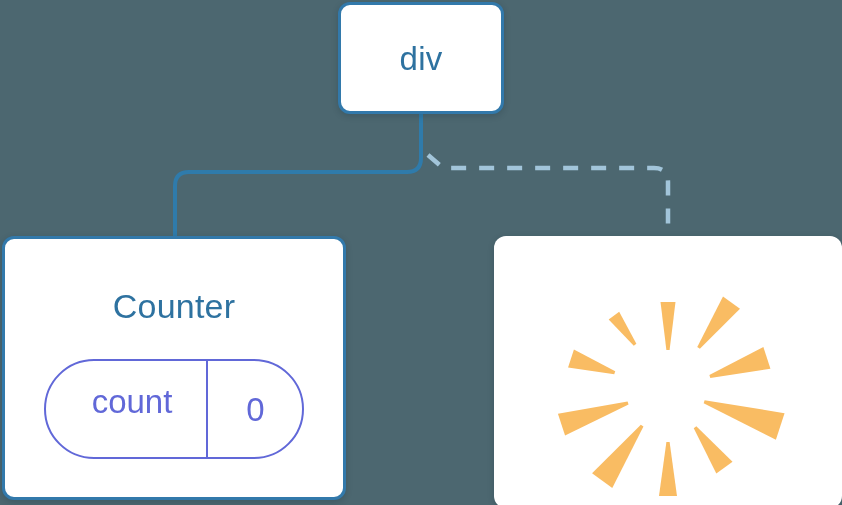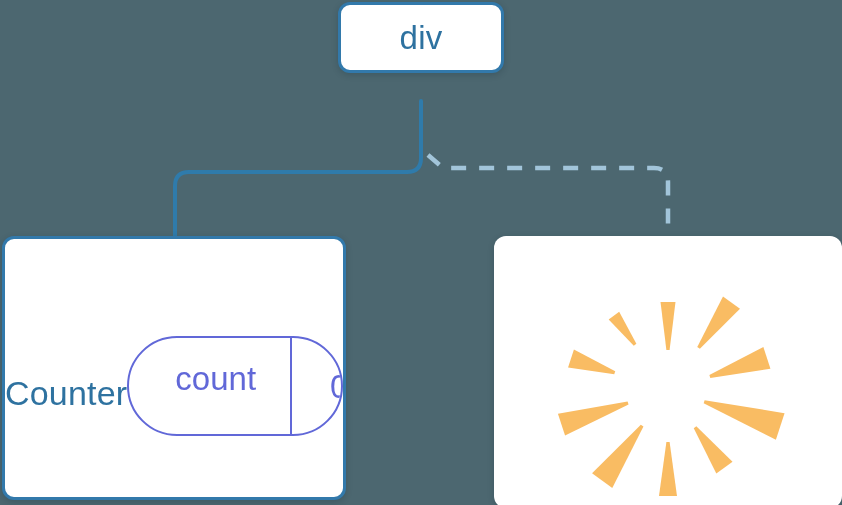--- a/index.html
+++ b/index.html
@@ -41,40 +41,40 @@
   }
   .node.shadowed {
     box-shadow: 0 2px 6px rgba(20, 40, 50, 0.22);
   }
 
   
   #node-div {
     left: 338px;
     top: 2px;
     width: 166px;
-    height: 71px;
+    height: 112px;
     display: flex;
     align-items: center;
     justify-content: center;
   }
   .node-title-div {
     color: #2e72a0;
     font-size: 33px;
     line-height: 1;
     letter-spacing: 0.2px;
   }
 
   
   #node-counter {
     left: 2px;
     top: 236px;
     width: 344px;
     height: 264px;
     display: flex;
-    flex-direction: row;
+    flex-direction: column;
     align-items: center;
   }
   .node-title-counter {
     color: #2e72a0;
     font-size: 34px;
     line-height: 1;
     margin-top: 50px;
     letter-spacing: 0.2px;
   }
 

